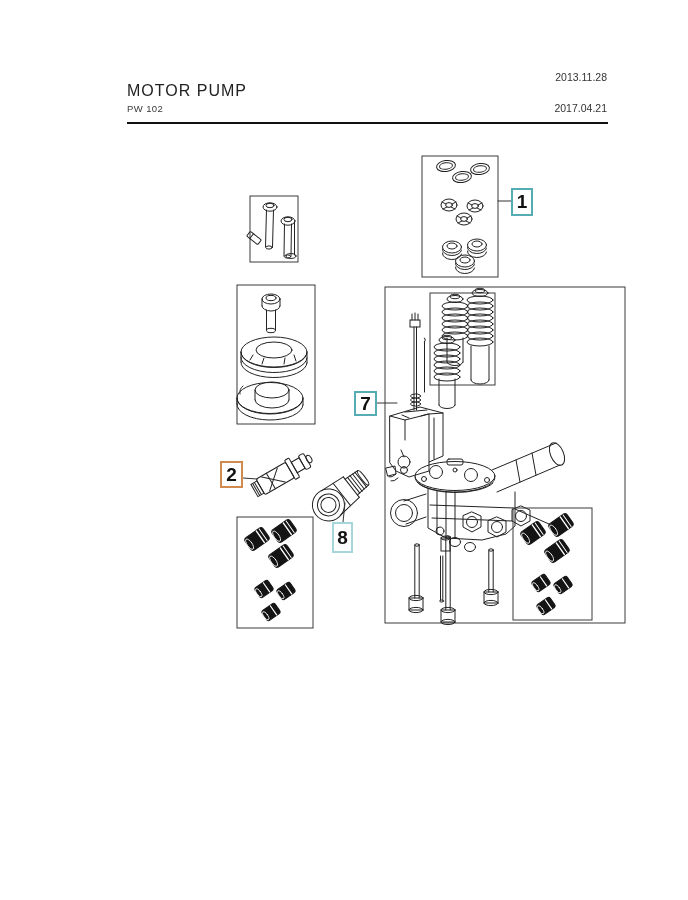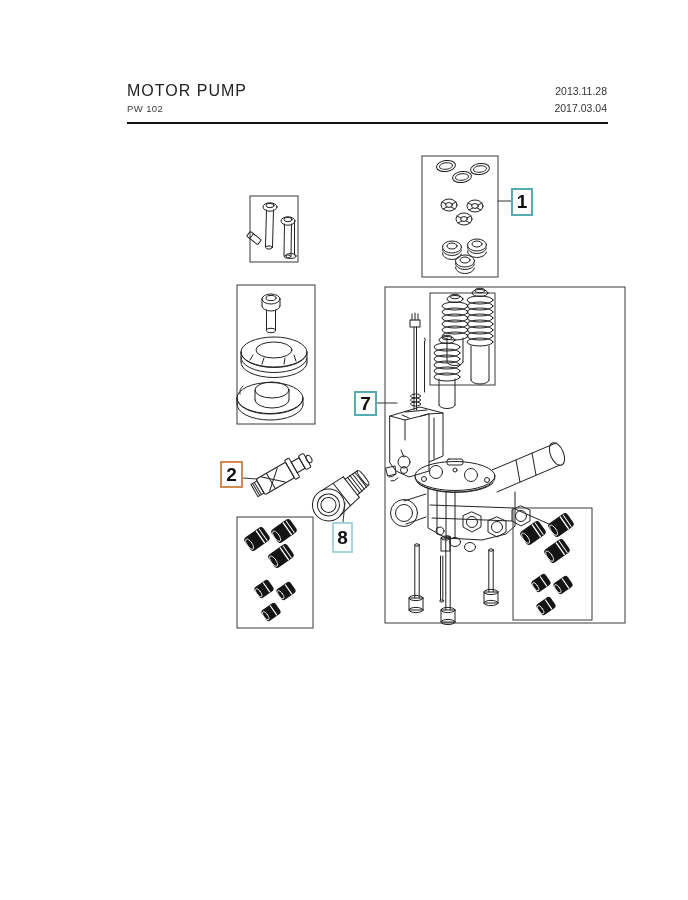--- a/index.html
+++ b/index.html
@@ -15,21 +15,21 @@
     font-size:16px;font-weight:500;letter-spacing:1px;color:#222;
   }
   .model{
     position:absolute;left:127px;top:103px;
     font-size:9.5px;color:#3a3a3a;letter-spacing:0.4px;
   }
   .date{
     position:absolute;right:81px;
     font-size:10.5px;color:#333;text-align:right;
   }
-  .date.d1{top:85px;}
+  .date.d1{top:71px;}
   .date.d2{top:102px;}
   .header-rule{
     position:absolute;left:127px;top:122px;width:481px;height:2px;
     background:#111;
   }
   .diagram-svg{position:absolute;left:0;top:0;z-index:1;}
   .callout{
     position:absolute;z-index:2;
     display:flex;align-items:center;justify-content:center;
     background:#fff;
@@ -44,21 +44,21 @@
   .callout-8{left:332px;top:522px;width:21px;height:31px;}
 </style>
 </head>
 <body>
 
 <div class="page">
 
   <div class="title">MOTOR PUMP</div>
   <div class="model">PW 102</div>
   <div class="date d1">2013.11.28</div>
-  <div class="date d2">2017.03.04</div>
+  <div class="date d2">2017.04.21</div>
   <div class="header-rule"></div>
 
   <svg class="diagram-svg" width="688" height="900" viewBox="0 0 688 900" fill="none" stroke="#222" stroke-width="1" stroke-linecap="round">
 
     <g>
       <rect x="422" y="156" width="76" height="121" stroke="#3a3a3a"></rect>
 
       <g>
         <ellipse cx="446" cy="166" rx="9.5" ry="5.5" transform="rotate(-8 446 166)"></ellipse>
         <ellipse cx="446" cy="166" rx="6.5" ry="3.2" transform="rotate(-8 446 166)"></ellipse>

